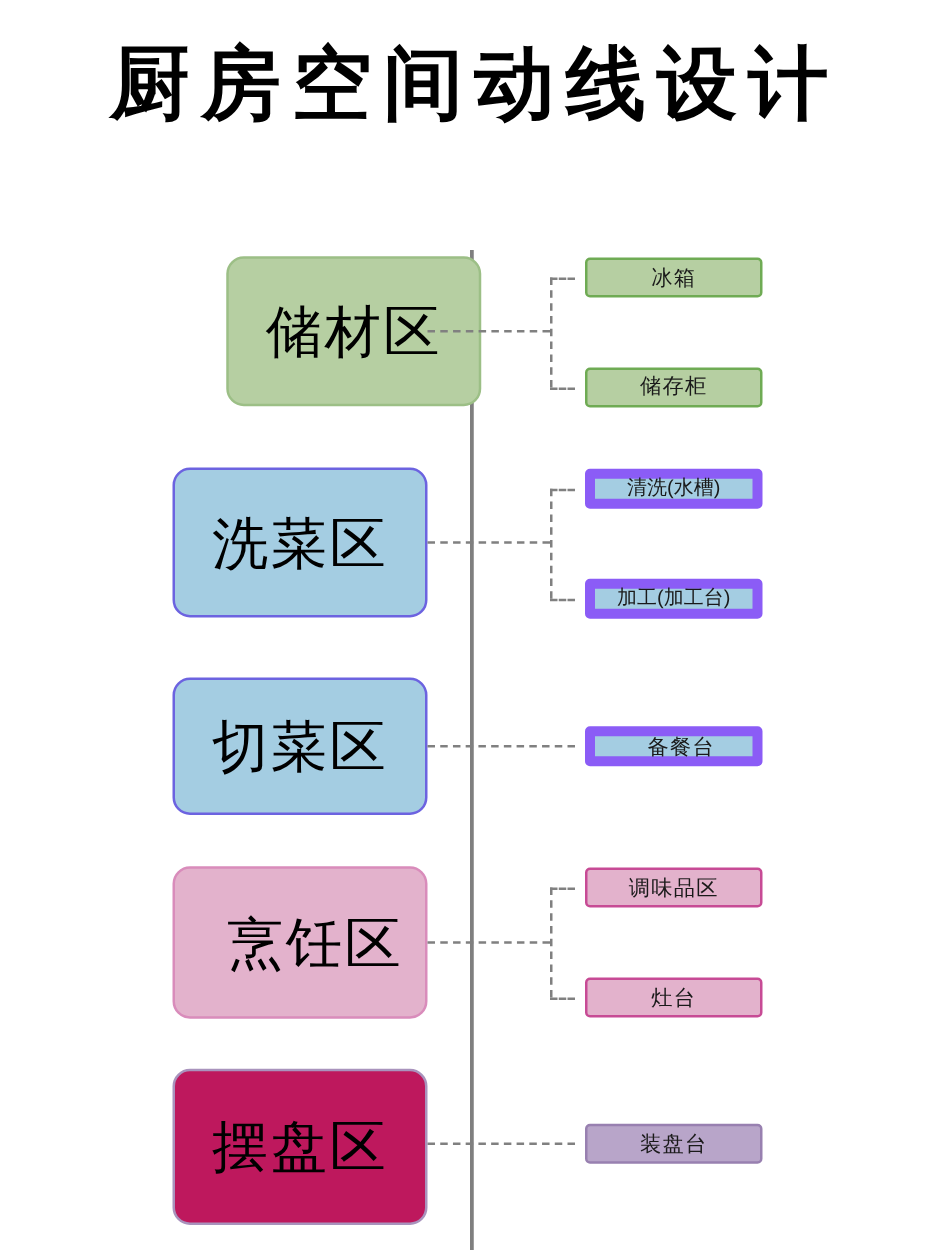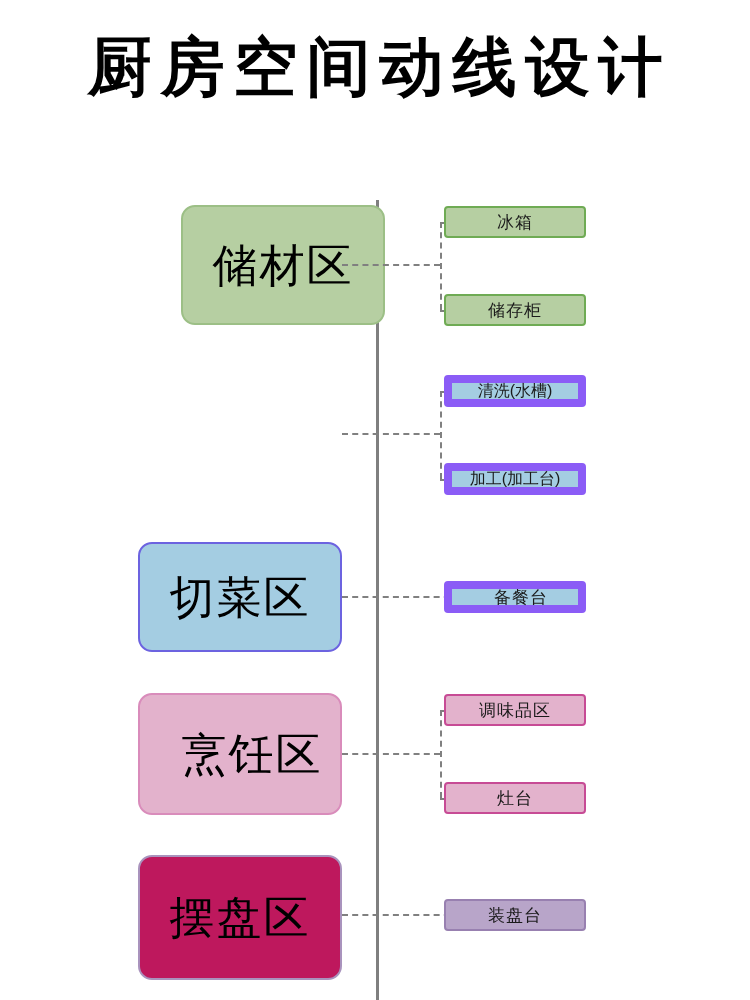--- a/index.html
+++ b/index.html
@@ -71,21 +71,21 @@
 
   .z1 { top: 205px; height: 120px; }
   .z2 { top: 374px; height: 120px; }
   .z3 { top: 542px; height: 110px; }
   .z4 { top: 693px; height: 122px; }
   .z5 { top: 855px; height: 125px; }
 
   
   .leaf {
     position: absolute;
-    left: 444px;
+    left: 468px;
     width: 142px;
     height: 32px;
     box-sizing: border-box;
     border-radius: 4px;
     display: flex;
     align-items: center;
     justify-content: center;
     font-size: 17px;
     line-height: 1;
     letter-spacing: 1px;
@@ -120,22 +120,23 @@
   <div class="spine"></div>
 
   <div class="zone zone-green z1">储材区</div>
 
   <div class="dash-h" style="left:342px; top:264px; width:98px;"></div>
   <div class="dash-v" style="left:440px; top:222px; height:88px;"></div>
   <div class="dash-h" style="left:440px; top:222px; width:20px;"></div>
   <div class="dash-h" style="left:440px; top:310px; width:20px;"></div>
 
   <div class="leaf leaf-green" style="top:206px;">冰箱</div>
-  <div class="leaf leaf-green" style="top:294px;">储存柜</div>
+  <div class="leaf leaf-green" style="top:294px;font-family:Liberation Mono, monospace;">储存柜</div>
 
+  <div class="zone zone-blue z2">洗菜区</div>
 
   <div class="dash-h" style="left:342px; top:433px; width:98px;"></div>
   <div class="dash-v" style="left:440px; top:391px; height:88px;"></div>
   <div class="dash-h" style="left:440px; top:391px; width:20px;"></div>
   <div class="dash-h" style="left:440px; top:479px; width:20px;"></div>
 
   <div class="leaf leaf-blue tight" style="top:375px;">清洗(水槽)</div>
   <div class="leaf leaf-blue tight" style="top:463px;">加工(加工台)</div>
 
   <div class="zone zone-blue z3">切菜区</div>

